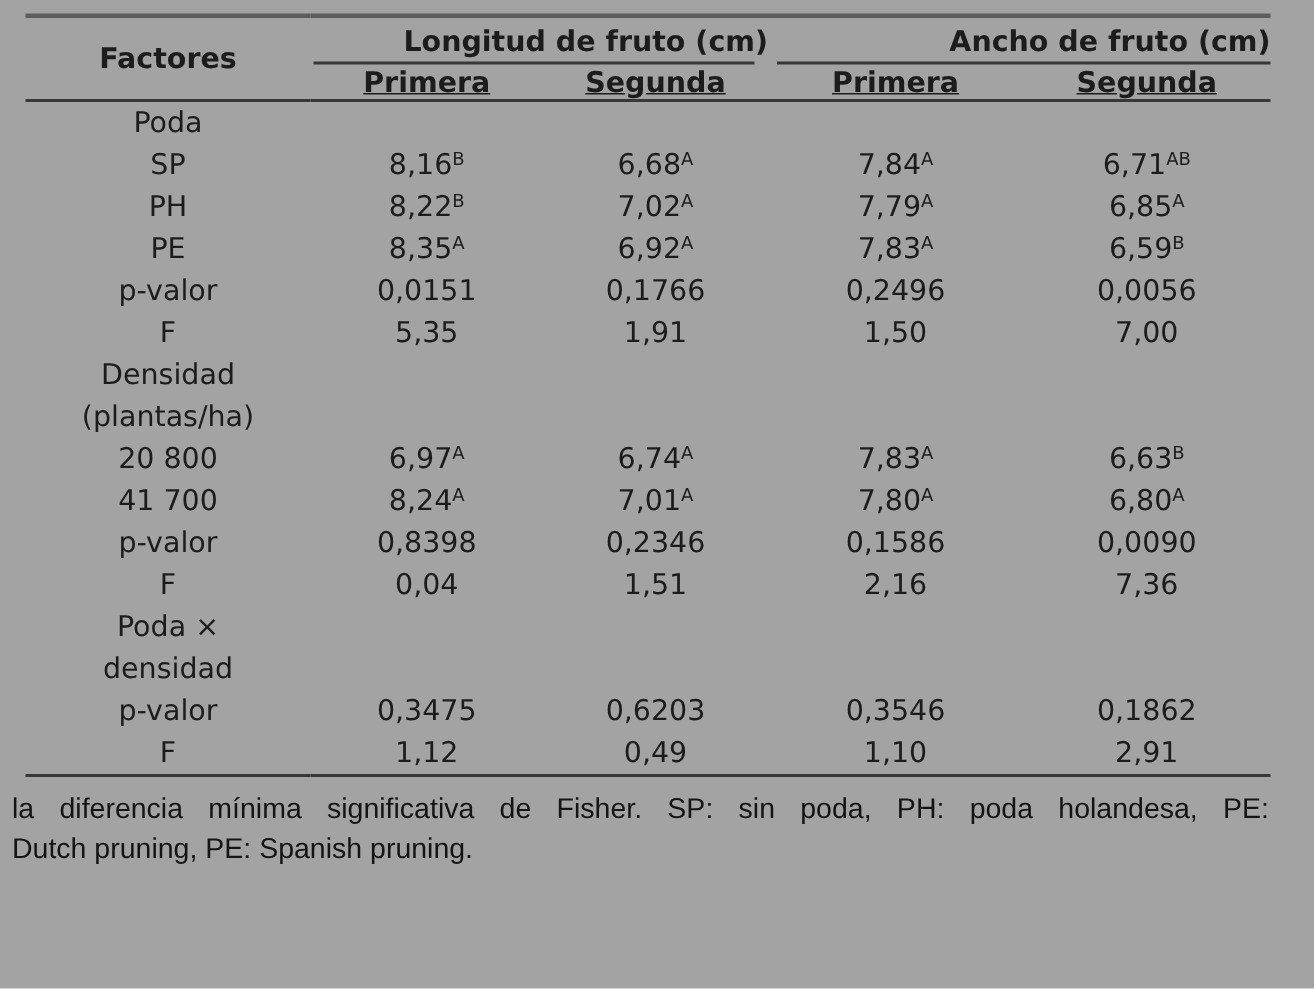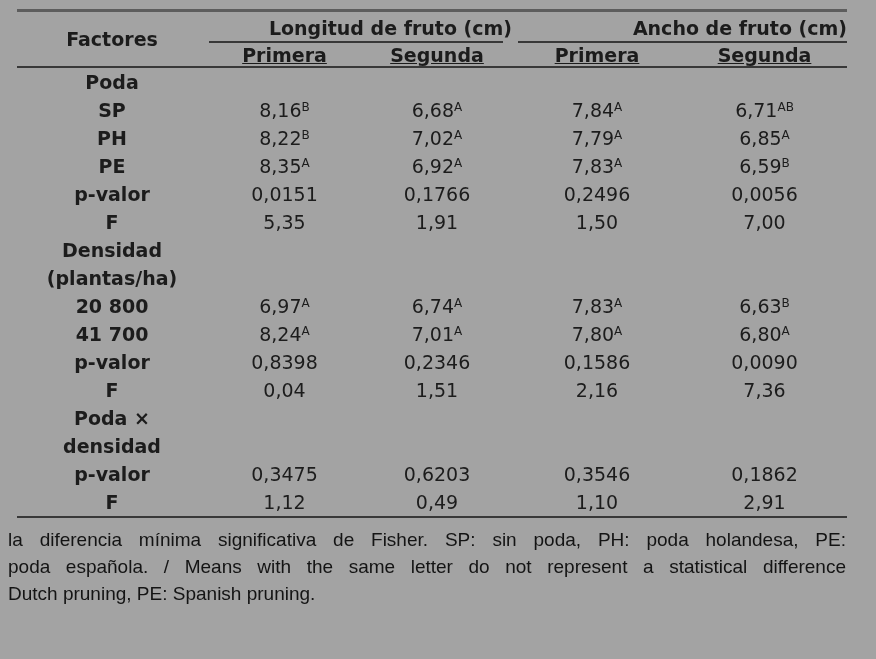--- a/index.html
+++ b/index.html
@@ -65,21 +65,21 @@
 
   tbody td {
     height: 28px;
     text-align: center;
     vertical-align: middle;
     font-size: 19px;
     line-height: 28px;
     white-space: nowrap;
   }
   td.rowlabel {
-    font-weight: bold;
+    font-weight: normal;
   }
   tbody tr:last-child td {
     border-bottom: 2px solid #383838;
   }
   tbody sup {
     font-size: 12px;
     line-height: 0;
     vertical-align: 6px;
   }
 
@@ -237,17 +237,16 @@
           <td><span>1,12</span></td>
           <td><span>0,49</span></td>
           <td><span>1,10</span></td>
           <td><span>2,91</span></td>
         </tr>
       </tbody>
   </table>
 
   <div class="footnote">
     <div class="fline just">la diferencia mínima significativa de Fisher. SP: sin poda, PH: poda holandesa, PE:</div>
-    <div class="fline just">poda española. / Means with the same letter do not represent a statistical difference</div>
     <div class="fline last">Dutch pruning, PE: Spanish pruning.</div>
   </div>
 
 </div>
 
 </body></html>

